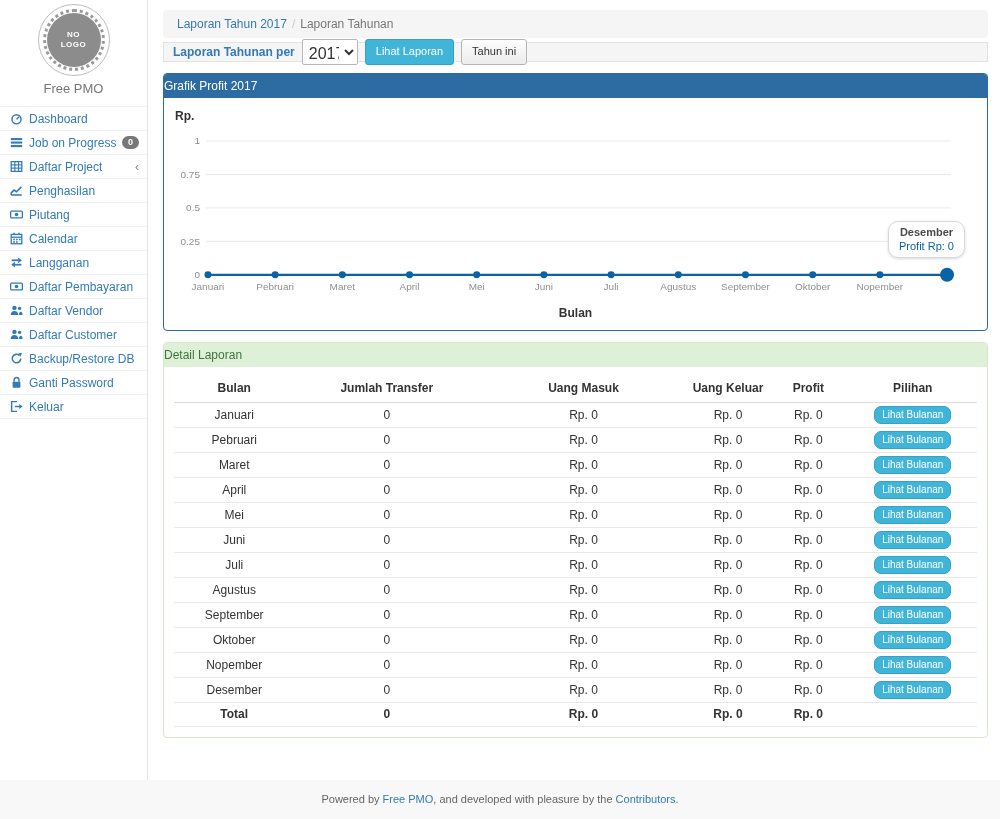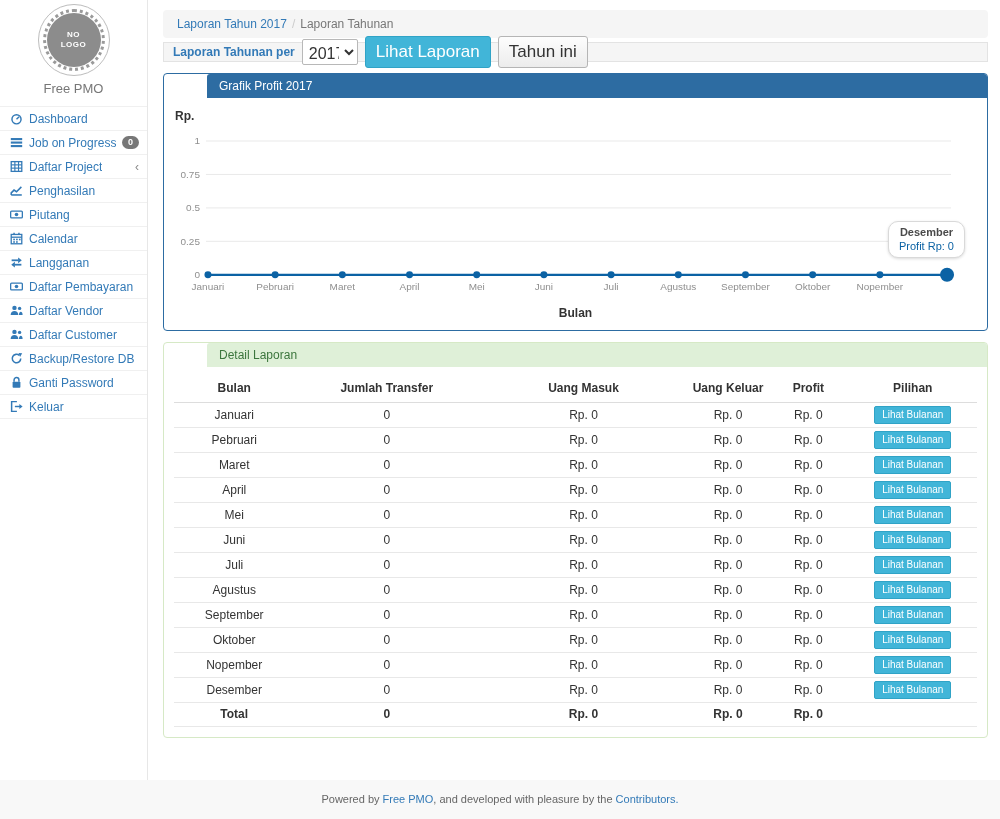--- a/index.html
+++ b/index.html
@@ -61,31 +61,31 @@
   .filter-well {
     background:#f5f5f5; border:1px solid #e3e3e3; border-radius:0;
     padding:6px 9px; margin-bottom:11px;
     display:flex; align-items:center; gap:7px; height:20px;
   }
   .filter-label { color:#337ab7; font-weight:bold; font-size:12px; }
   .year-select {
     width:56px; height:26px; font-size:16px; font-family:inherit;
     border:1px solid #b8b8b8; border-radius:2px; background:#fff; color:#333; padding:4px 2px;
   }
-  .btn { display:inline-block; border-radius:3px; font-size:17px; padding:5px 10px; line-height:1.2; cursor:pointer; font-family:inherit; }
+  .btn { display:inline-block; border-radius:3px; font-size:11px; padding:5px 10px; line-height:1.2; cursor:pointer; font-family:inherit; }
   .btn-info { background:#41b5d8; border:1px solid #30a3c6; color:#fff; }
   .btn-default { background:linear-gradient(#fdfdfd,#ececec); border:1px solid #b5b5b5; color:#333; }
 
   
   .panel { border-radius:4px; margin-bottom:11px; background:#fff; }
   .panel-primary { border:1px solid #2d6ca2; }
   .panel-primary > .panel-heading { background:#2d6ca2; color:#fff; }
   .panel-success { border:1px solid #d6e9c6; }
   .panel-success > .panel-heading { background:#dff0d8; color:#3c763d; }
-  .panel-heading { padding:5px 12px; font-size:12px; border-radius:3px 3px 0 0; height:24px;margin-left:43px; }
+  .panel-heading { padding:5px 0; font-size:12px; border-radius:3px 3px 0 0; height:24px; }
   .panel-body { padding:6px 10px 10px; }
 
   
   .y-axis-title { font-weight:bold; font-size:12px; margin:5px 0 1px 1px; }
   .chart-wrap { position:relative; }
   .chart-svg { display:block; width:100%; height:auto; }
   .grid { stroke:#e9e9e9; stroke-width:1; }
   .ytick { fill:#8f8f8f; font-size:10px; text-anchor:end; font-family:"Liberation Sans",sans-serif; }
   .xtick { fill:#8f8f8f; font-size:10px; text-anchor:middle; font-family:"Liberation Sans",sans-serif; }
   .chart-tooltip {
@@ -98,21 +98,21 @@
   .tt-value { color:#0b62a4; font-size:11px; margin-top:2px; }
   .x-axis-title { text-align:center; font-weight:bold; font-size:12px; margin-top:6px; }
 
   
   table.report { width:100%; border-collapse:collapse; font-size:12px; margin-top:2px; }
   table.report th {
     text-align:center; font-weight:bold; padding:6px 4px 7px; border-bottom:1px solid #ddd;
   }
   table.report td { text-align:center; padding:3px 4px; border-bottom:1px solid #e8e8e8; height:24px; }
   table.report tfoot td { font-weight:bold; }
-  .btn-xs { font-size:10px; padding:2px 7px; border-radius:2px; }
+  .btn-xs { font-size:10px; padding:2px 7px; border-radius:7px; }
 
   
   .footer {
     position:absolute; left:0; right:0; bottom:0; height:39px;
     background:#f8f8f8; text-align:center; line-height:39px;
     font-size:11px; color:#666;
   }
   .footer a { color:#337ab7; }
 </style>
 </head>

